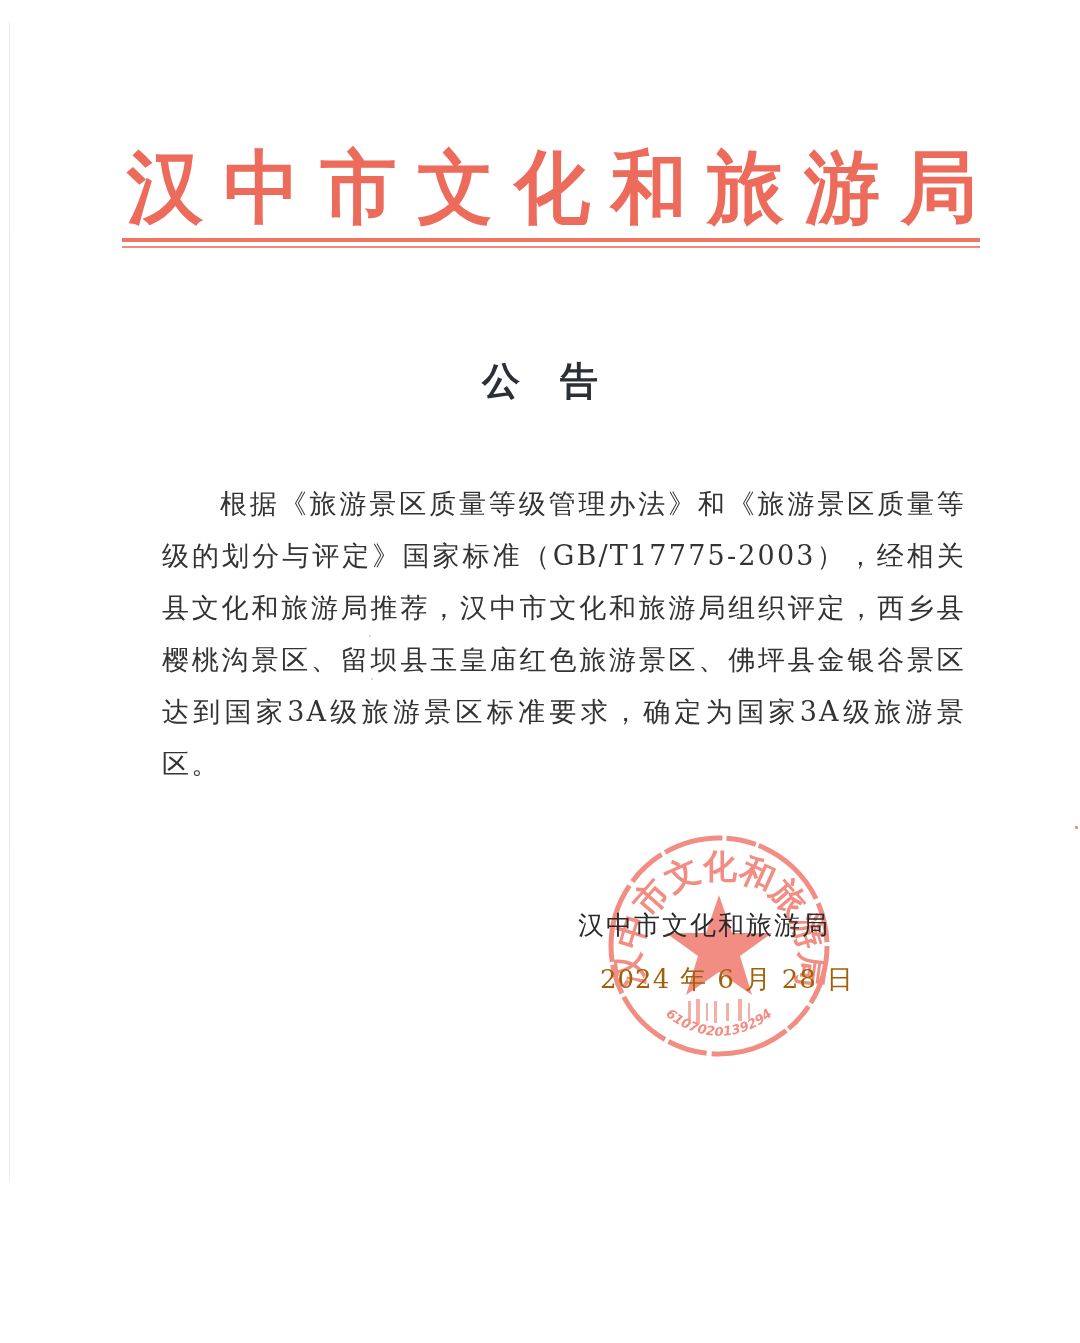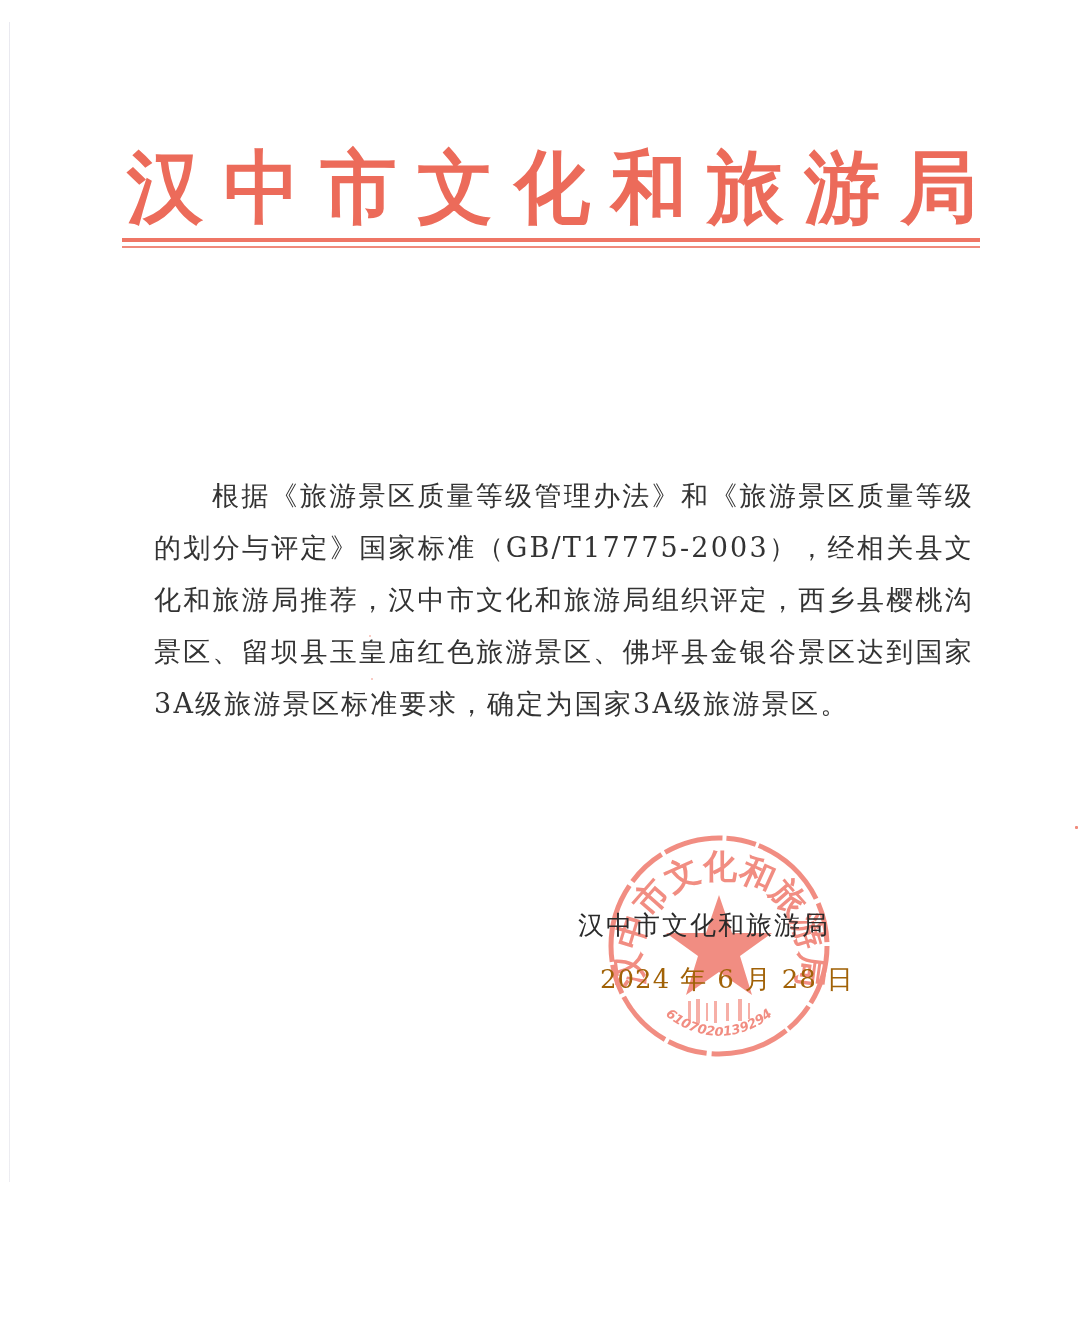--- a/index.html
+++ b/index.html
@@ -87,21 +87,21 @@
       position: absolute;
       left: 154px;
       top: 470px;
       width: 820px;
       font-size: 27px;
       line-height: 52px;
       letter-spacing: 2.2px;
       color: #333333;
     }
     .body-text p {
-      margin: 0;
+      margin: 8px;
       text-indent: 58px;
       text-align: justify;
     }
     .closing {
       position: absolute;
       left: 212px;
       top: 738px;
       font-size: 27px;
       line-height: 52px;
       letter-spacing: 2.2px;
@@ -158,20 +158,21 @@
     <span>化</span>
     <span>和</span>
     <span>旅</span>
     <span>游</span>
     <span>局</span>
   </div>
 
   <div class="rule-thick"></div>
   <div class="rule-thin"></div>
 
+  <div class="notice-title">公告</div>
 
   <div class="body-text">
     <p>根据《旅游景区质量等级管理办法》和《旅游景区质量等级的划分与评定》国家标准（GB/T17775-2003），经相关县文化和旅游局推荐，汉中市文化和旅游局组织评定，西乡县樱桃沟景区、留坝县玉皇庙红色旅游景区、佛坪县金银谷景区达到国家3A级旅游景区标准要求，确定为国家3A级旅游景区。</p>
   </div>
 
 
   <svg class="stamp" viewBox="0 0 226 226">
     <defs>
       <path id="arcTop" d="M 38 150 A 80 80 0 1 1 190 150"></path>
       <path id="arcBottom" d="M 50 172 A 80 80 0 0 0 176 172"></path>

